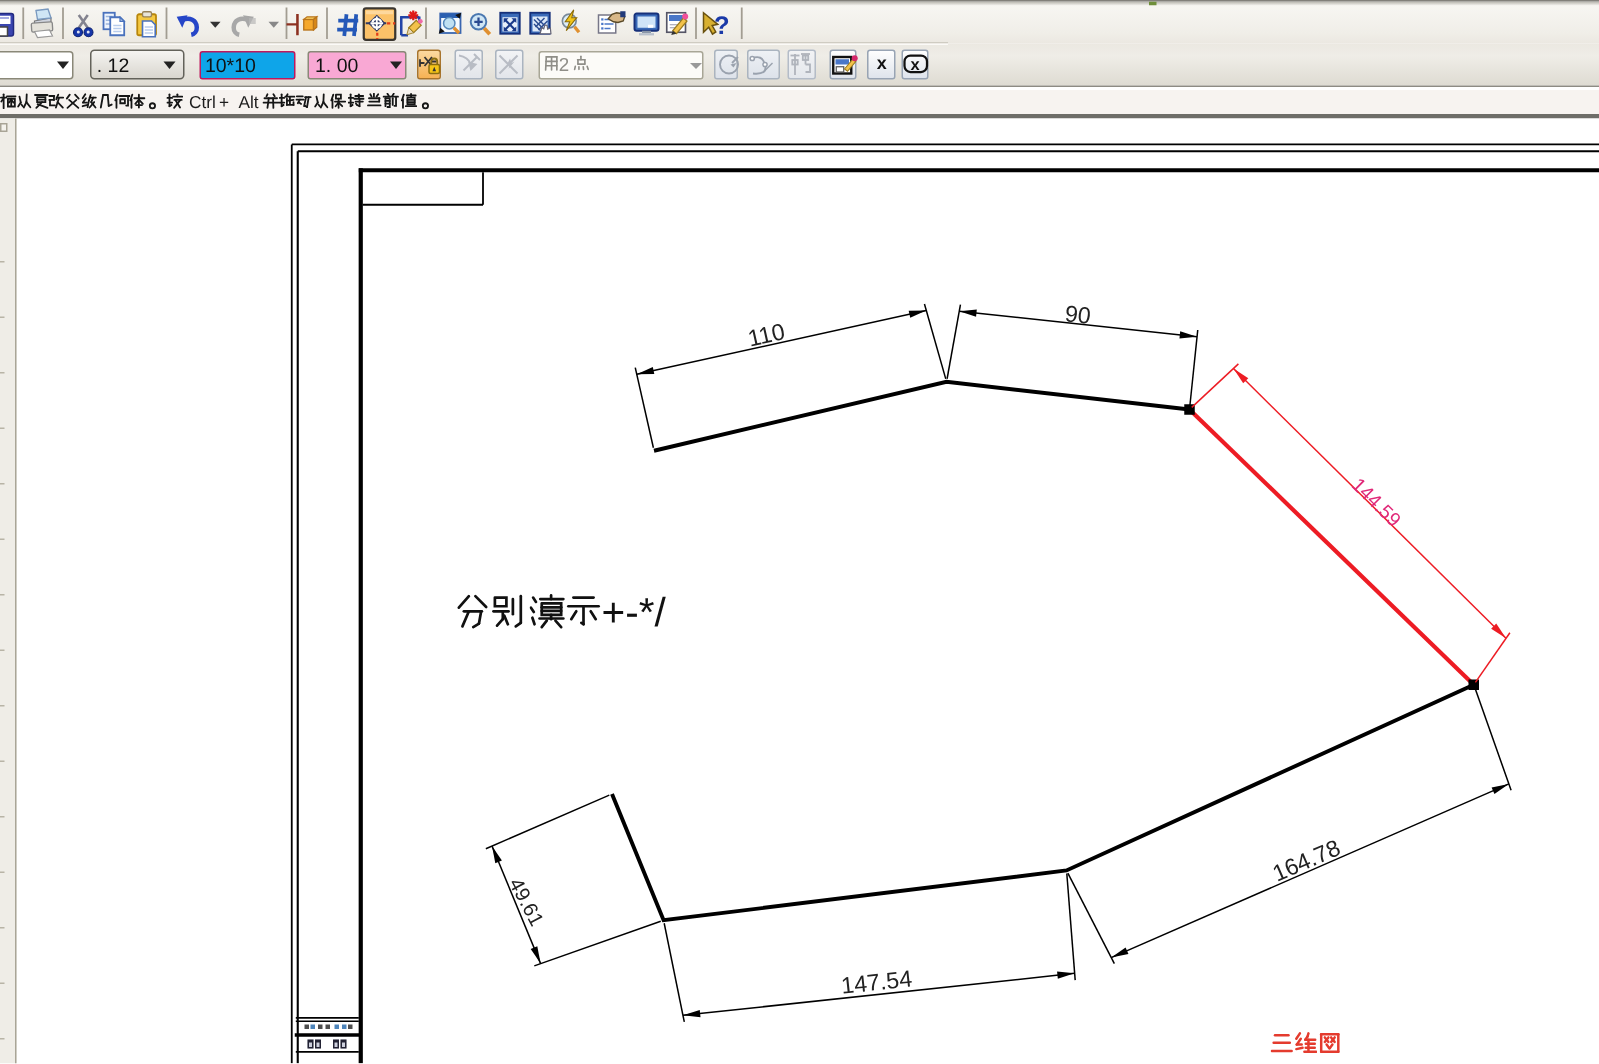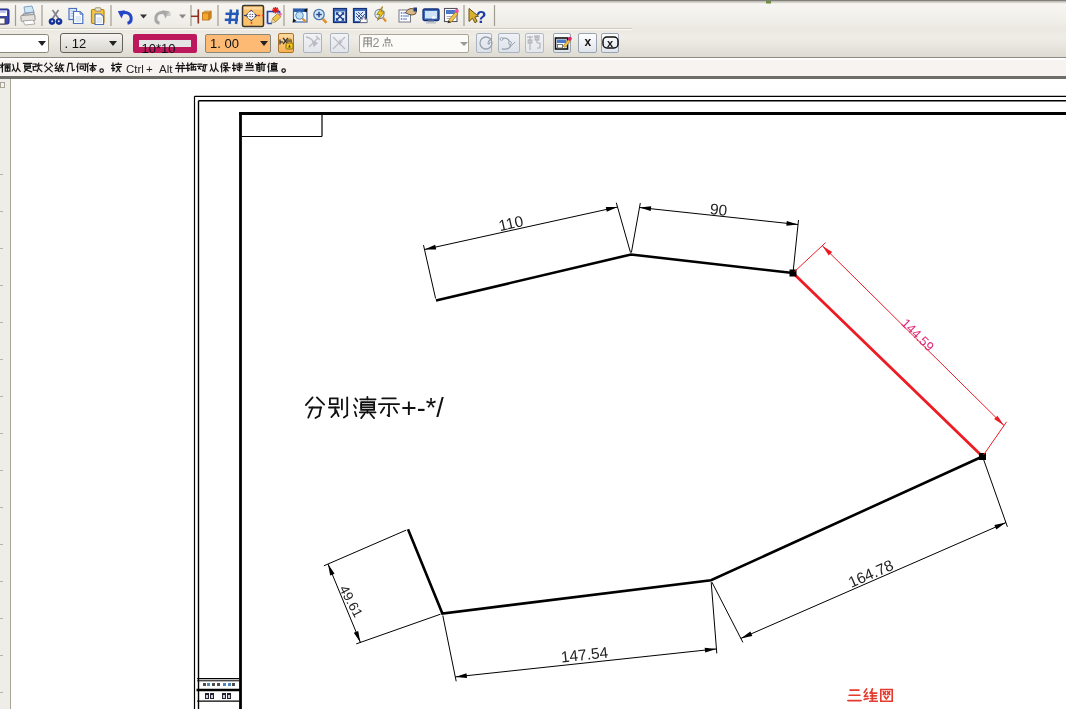--- a/index.html
+++ b/index.html
@@ -207,22 +207,22 @@
 <div id="row2"></div>
 <div style="position:absolute;left:0;top:28.2px;width:632px;height:1.1px;background:#cfccc2"></div>
     <div style="position:absolute;left:0;top:29.3px;width:632px;height:1.1px;background:#fbfaf7"></div>
 <div id="msg"></div>
 <div id="msgb"></div>
 <div id="canvas"></div>
 <div style="position:absolute;left:-8px;top:33.5px;width:57px;height:19px;background:#fff;border:1px solid #8a8878;border-radius:2.5px"></div>
     <div style="position:absolute;left:38px;top:41px;width:0;height:0;border-left:4.5px solid transparent;border-right:4.5px solid transparent;border-top:5px solid #222"></div>
     <div style="position:absolute;left:59.5px;top:33px;width:63px;height:20px;background:linear-gradient(#f5f4f1,#d9d6cf);border:1.4px solid #63625a;border-radius:3px;font:13px 'Liberation Sans',sans-serif;color:#111;padding:2px 0 0 4px">. 12</div>
     <div style="position:absolute;left:109px;top:41px;width:0;height:0;border-left:4.5px solid transparent;border-right:4.5px solid transparent;border-top:5px solid #222"></div>
-    <div style="position:absolute;left:132.6px;top:33.5px;width:64px;height:19px;background:#e5e5e5;border:6px solid #be185d;border-radius:2px;font:13px 'Liberation Sans',sans-serif;color:#111;padding:1.5px 0 0 3px">10*10</div>
-    <div style="position:absolute;left:205px;top:33.5px;width:66px;height:19px;background:#fdba74;border:1px solid #8a8878;border-radius:2px;font:13px 'Liberation Sans',sans-serif;color:#111;padding:1.5px 0 0 4px">1. 00</div>
+    <div style="position:absolute;left:132.6px;top:33.5px;width:64px;height:19px;background:#0ea5e9;border:1px solid #be185d;border-radius:2px;font:13px 'Liberation Sans',sans-serif;color:#111;padding:1.5px 0 0 3px">10*10</div>
+    <div style="position:absolute;left:205px;top:33.5px;width:66px;height:19px;background:#f9a8d4;border:1px solid #8a8878;border-radius:2px;font:13px 'Liberation Sans',sans-serif;color:#111;padding:1.5px 0 0 4px">1. 00</div>
     <div style="position:absolute;left:260px;top:41px;width:0;height:0;border-left:4.5px solid transparent;border-right:4.5px solid transparent;border-top:5px solid #222"></div>
     <div style="position:absolute;left:278px;top:33px;width:15.5px;height:20px;background:linear-gradient(#fcd9a0,#f6b254);border:1px solid #a8742c;border-radius:2px;"><svg width="15" height="18" viewBox="0 0 15 18">
         <g stroke="#333" stroke-width="1.2" fill="none">
           <line x1="1" y1="8" x2="4" y2="8"></line>
           <line x1="1" y1="5.5" x2="1" y2="10.5"></line>
           <line x1="4" y1="4" x2="9" y2="10"></line>
           <line x1="9" y1="4" x2="4" y2="10"></line>
           <line x1="9" y1="7" x2="12" y2="7"></line>
         </g>
         <rect x="7" y="9" width="7" height="6" rx="1" fill="#f5c518" stroke="#8a6d10" stroke-width="1"></rect>

